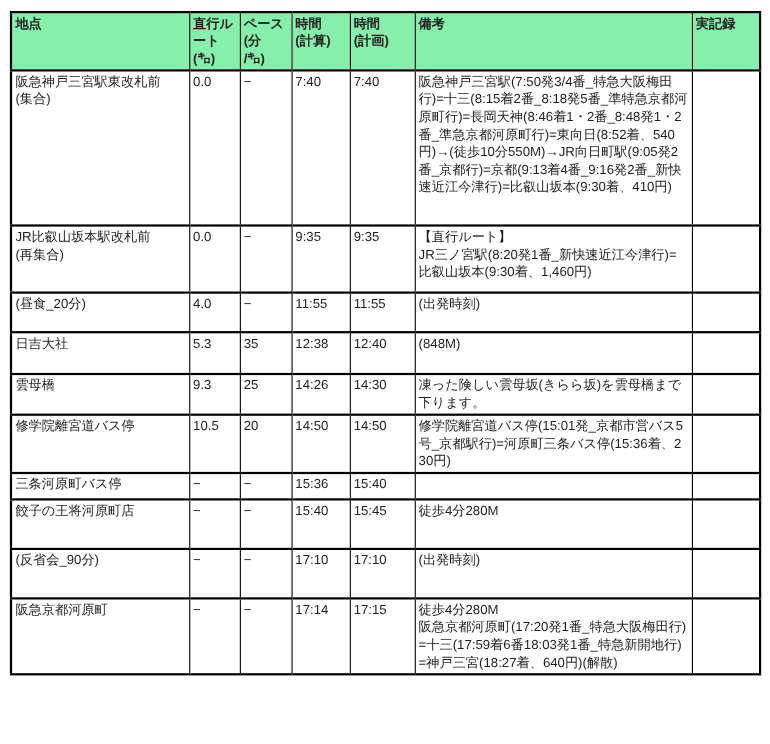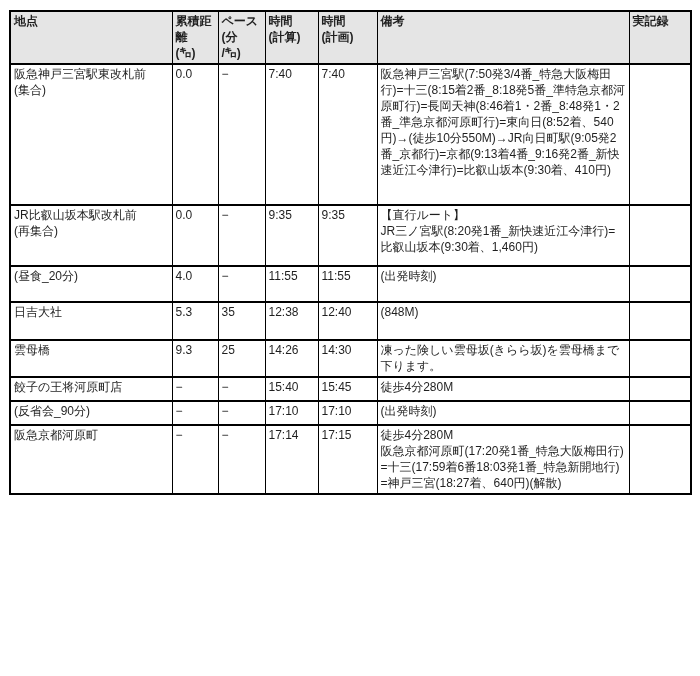--- a/index.html
+++ b/index.html
@@ -27,21 +27,21 @@
     border-bottom: 2px solid #000;
     vertical-align: top;
     padding: 1px 3px 2px 3px;
     font-size: 12px;
     line-height: 16px;
     white-space: pre-line;
     word-break: break-all;
     overflow: hidden;
   }
   thead th {
-    background: #e5e5e5;
+    background: #86efac;
     font-weight: bold;
     text-align: left;
     height: 42px;
   }
   td.ta-right { }
   
   tbody tr td { height: 19px; }
   tbody tr:nth-child(1)  td { height: 136px; }
   tbody tr:nth-child(2)  td { height: 56px; }
   tbody tr:nth-child(3)  td { height: 31px; }
@@ -61,21 +61,21 @@
       <col style="width:46px">
       <col style="width:47px">
       <col style="width:53px">
       <col style="width:59px">
       <col style="width:252px">
       <col style="width:62px">
     </colgroup>
     <thead>
       <tr>
         <th>地点</th>
-        <th>累積距離
+        <th>直行ルート
 (㌔)</th>
         <th>ペース(分
 /㌔)</th>
         <th>時間
 (計算)</th>
         <th>時間
 (計画)</th>
         <th>備考</th>
         <th>実記録</th>
       </tr>
@@ -123,20 +123,38 @@
         <tr>
           <td>雲母橋</td>
           <td class="ta-right">9.3</td>
           <td class="ta-right">25</td>
           <td class="ta-right">14:26</td>
           <td class="ta-right">14:30</td>
           <td>凍った険しい雲母坂(きらら坂)を雲母橋まで下ります。</td>
           <td></td>
         </tr>
         <tr>
+          <td>修学院離宮道バス停</td>
+          <td class="ta-right">10.5</td>
+          <td class="ta-right">20</td>
+          <td class="ta-right">14:50</td>
+          <td class="ta-right">14:50</td>
+          <td>修学院離宮道バス停(15:01発_京都市営バス5号_京都駅行)=河原町三条バス停(15:36着、230円)</td>
+          <td></td>
+        </tr>
+        <tr>
+          <td>三条河原町バス停</td>
+          <td>−</td>
+          <td>−</td>
+          <td class="ta-right">15:36</td>
+          <td class="ta-right">15:40</td>
+          <td></td>
+          <td></td>
+        </tr>
+        <tr>
           <td>餃子の王将河原町店</td>
           <td>−</td>
           <td>−</td>
           <td class="ta-right">15:40</td>
           <td class="ta-right">15:45</td>
           <td>徒歩4分280M</td>
           <td></td>
         </tr>
         <tr>
           <td>(反省会_90分)</td>

